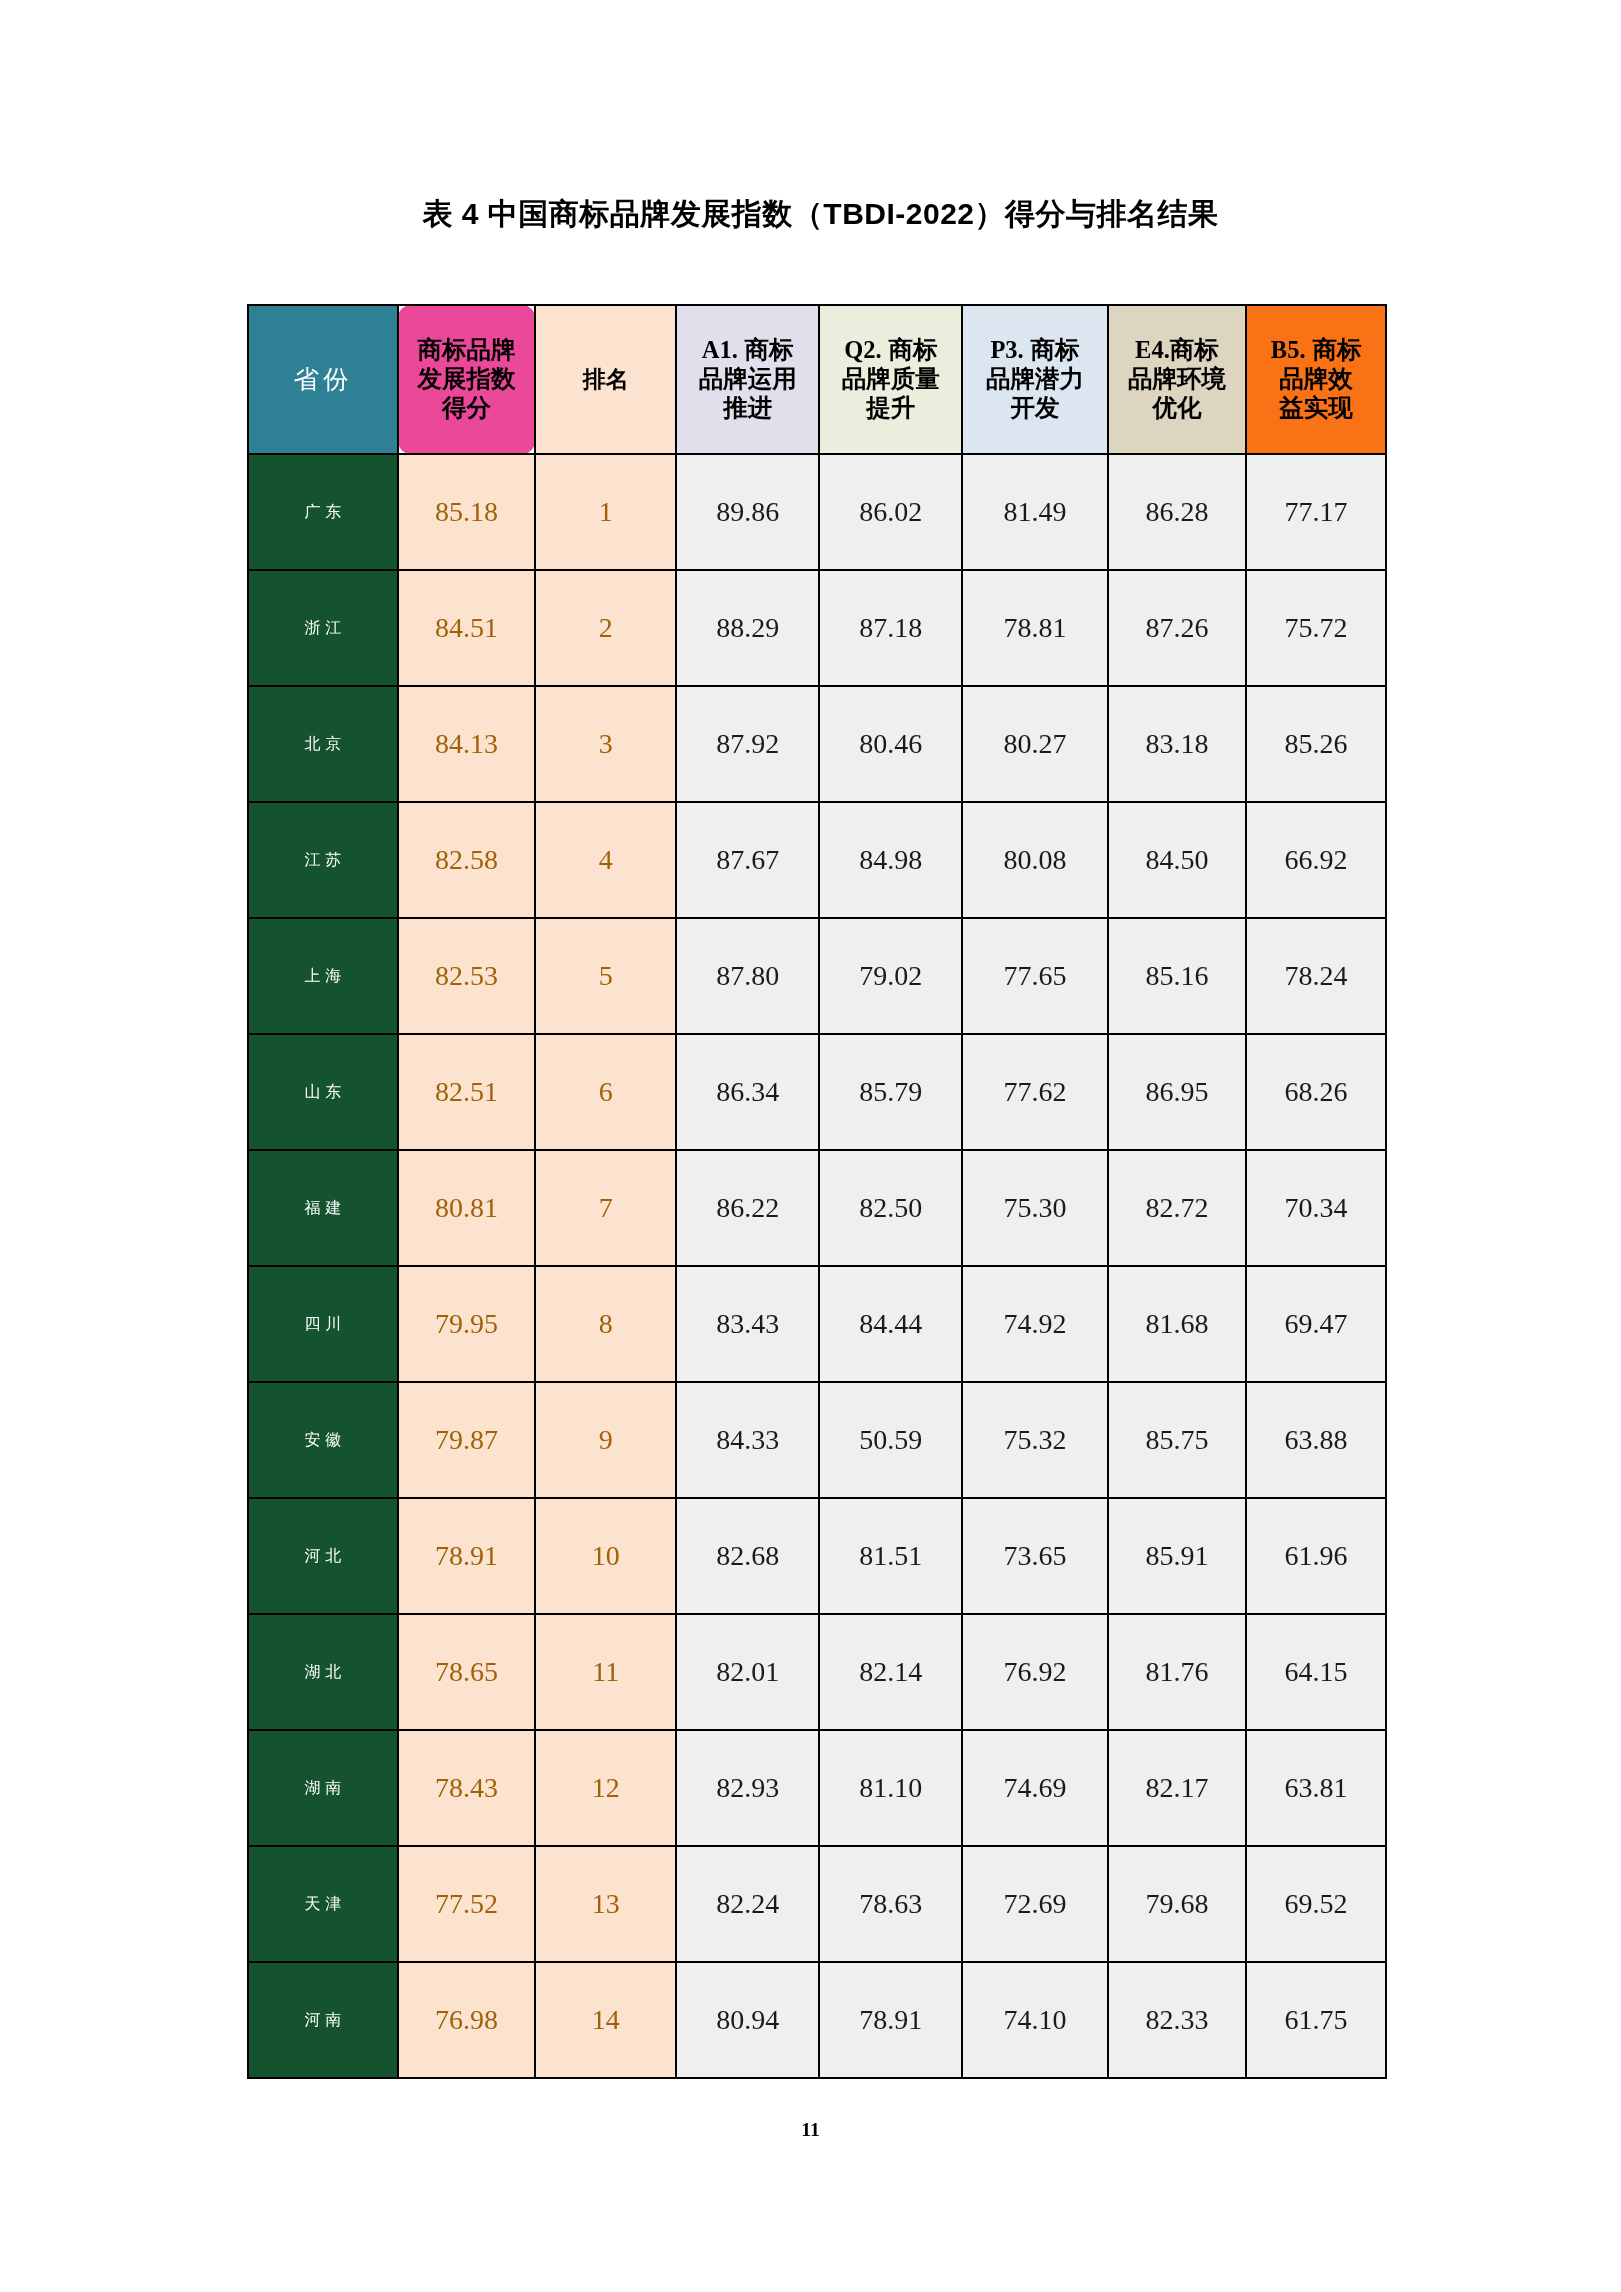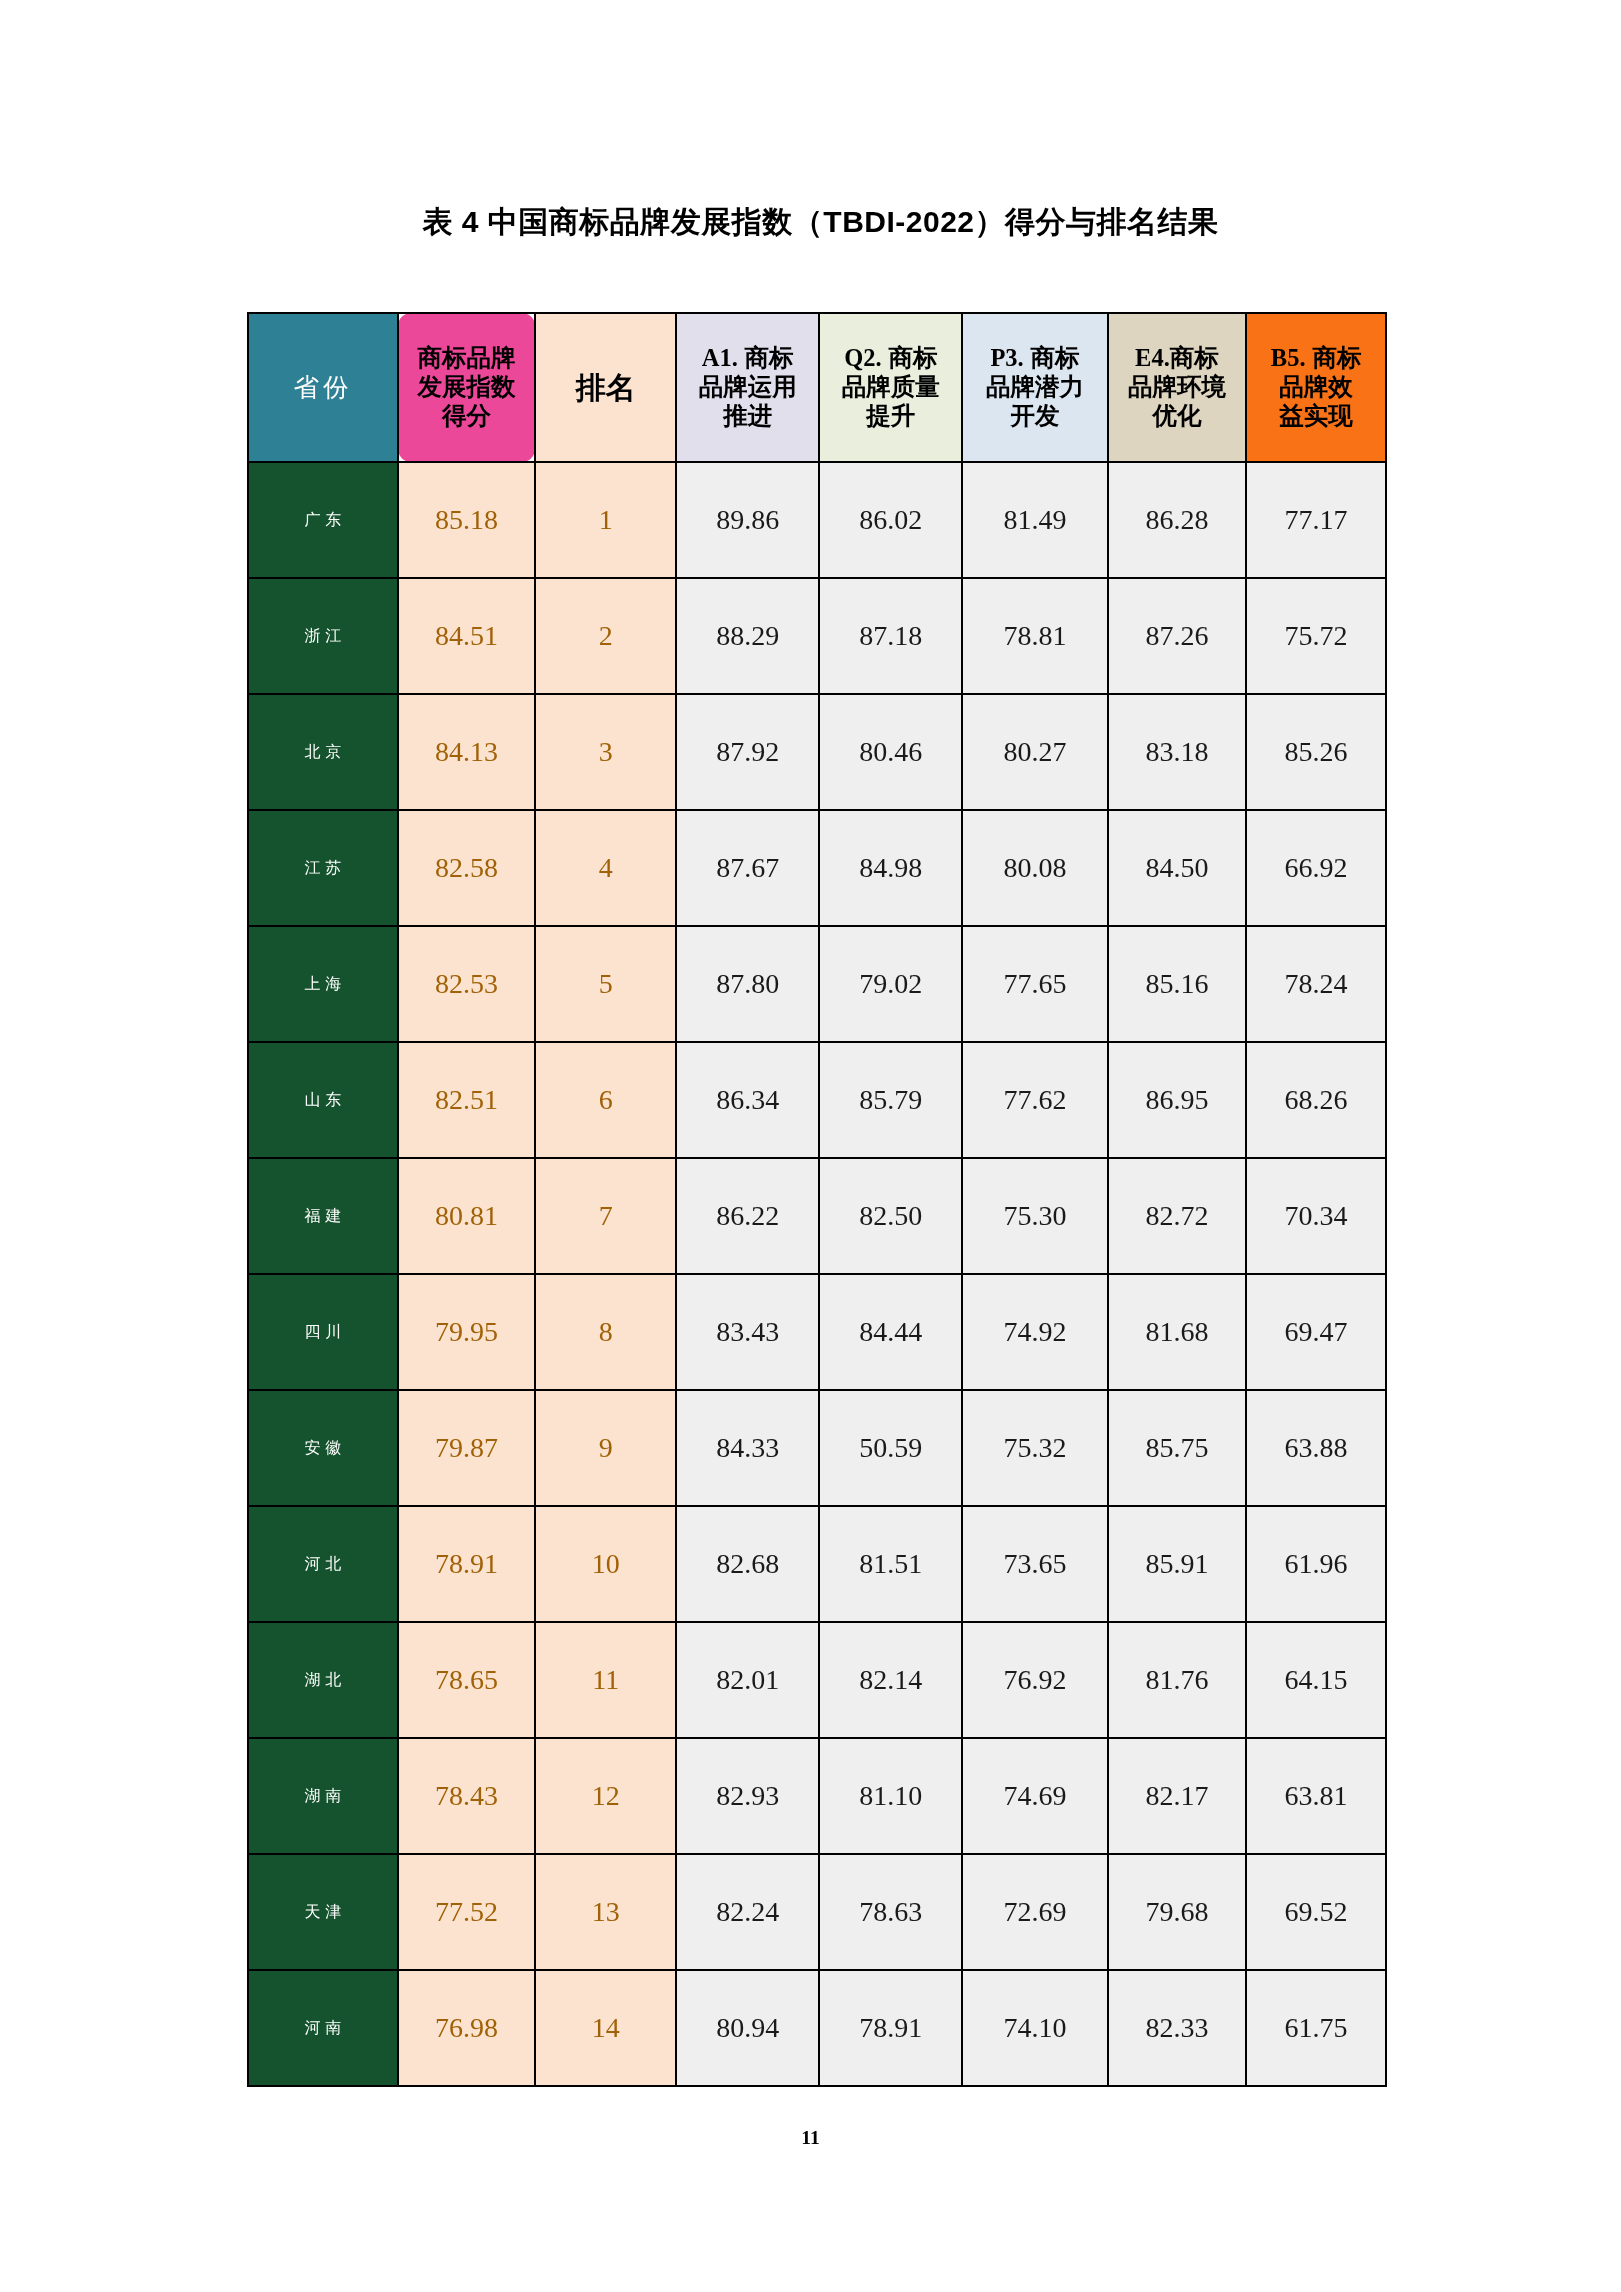--- a/index.html
+++ b/index.html
@@ -10,21 +10,21 @@
   body {
     width: 1621px;
     height: 2293px;
     font-family: "Liberation Serif", "DejaVu Serif", serif;
     position: relative;
     overflow: hidden;
   }
 
   .page {
     position: absolute;
-    left: 0; top: 8px;
+    left: 0; top: 0;
     width: 1621px;
     height: 1667px;
     background: #fff;
   }
 
   .doc-title {
     position: absolute;
     left: 247px;
     top: 194px;
     width: 1147px;
@@ -74,21 +74,21 @@
   }
   th.h-prov {
     background: #2e8195;
     color: #ffffff;
     font-weight: normal;
     font-size: 25.5px;
     letter-spacing: 3.9px;
     margin-top: 40px;
   }
   th.h-score  { background: #ec4899; border-radius: 13px; }
-  th.h-rank   { background: #fbe3d0; font-size: 30px; }
+  th.h-rank   { background: #fbe3d0; font-size: 23px; }
   th.h-a1     { background: #e2dfec; }
   th.h-q2     { background: #e9eedd; }
   th.h-p3     { background: #dce6f1; }
   th.h-e4     { background: #ddd5c0; }
   th.h-b5     { background: #f97316; }
 
   
   tbody tr { height: 116px; }
 
   td.c-prov {

